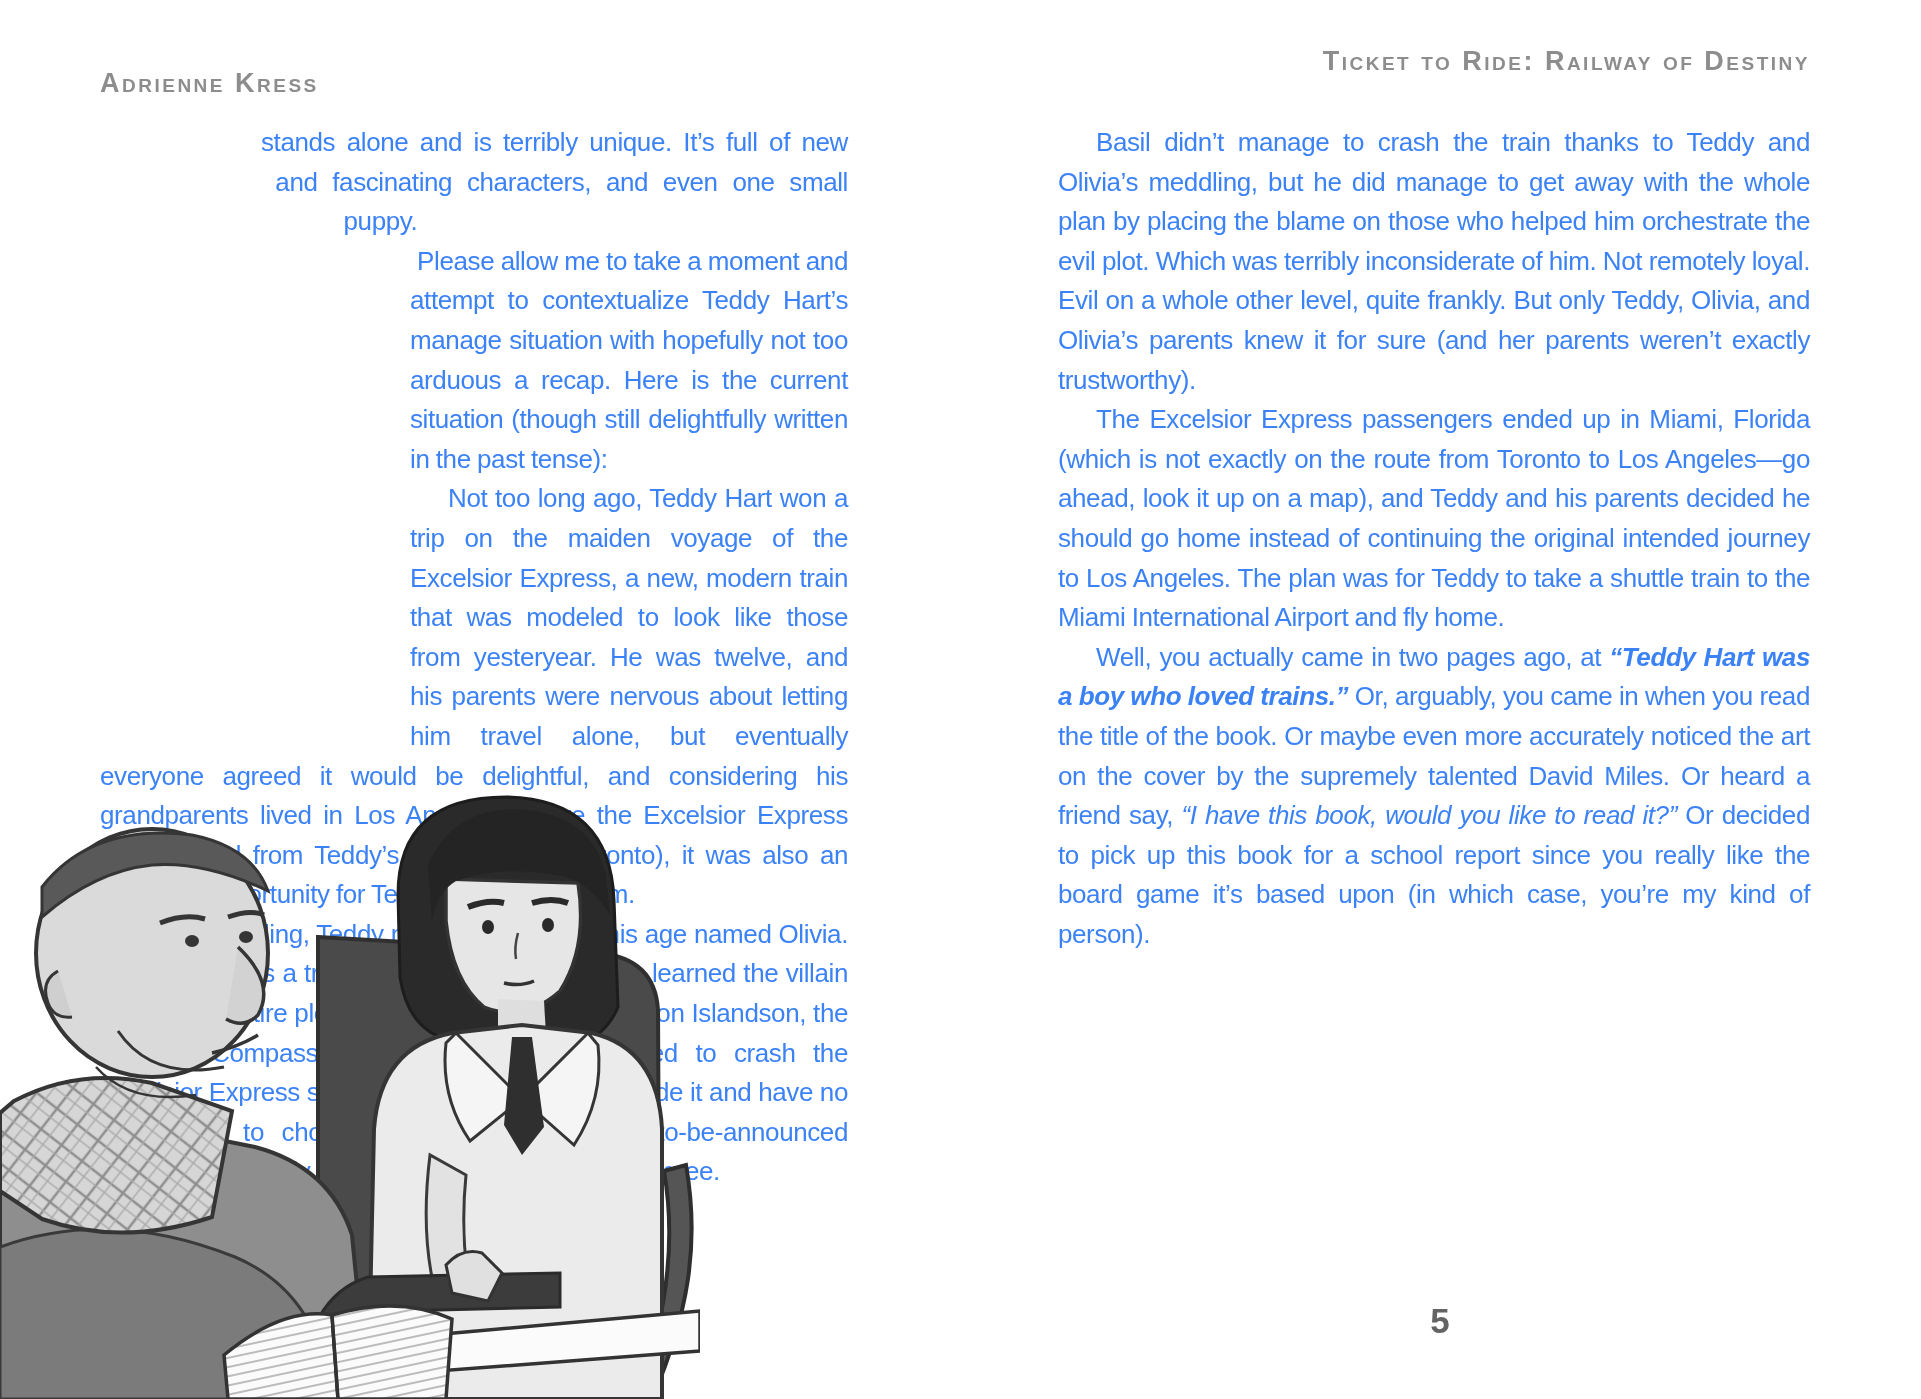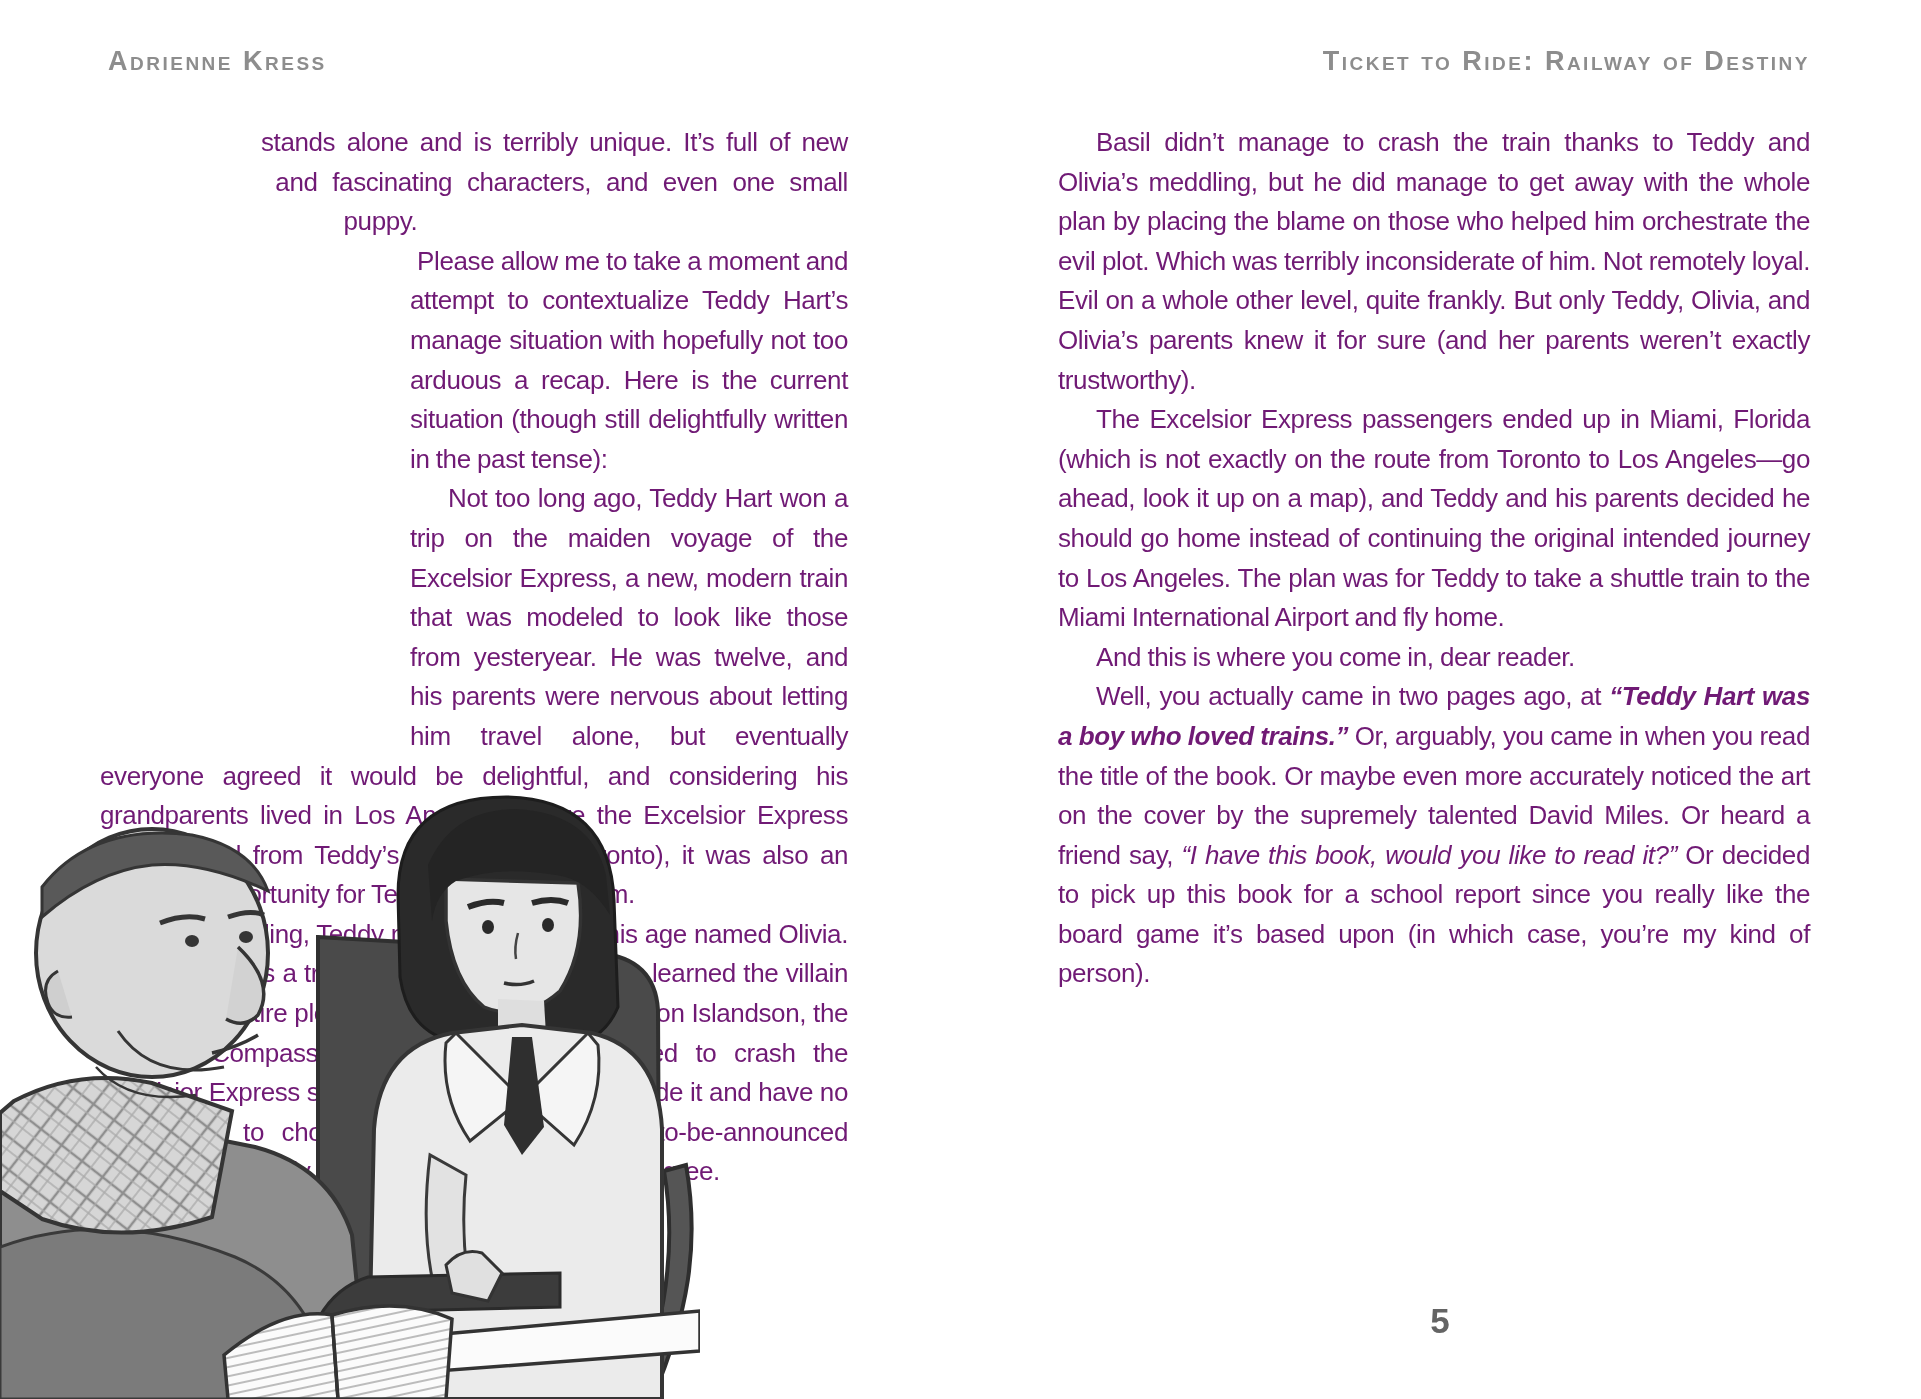--- a/index.html
+++ b/index.html
@@ -6,26 +6,26 @@
   body{
     width:1921px;height:1399px;position:relative;background:#ffffff;overflow:hidden;
     font-family:"Liberation Sans",sans-serif;
   }
   
   .running-header{
     position:absolute;top:46px;
     font-weight:bold;font-variant:small-caps;letter-spacing:2.5px;
     font-size:27px;color:#8d8d8d;white-space:nowrap;
   }
-  .running-header.author{left:108px;}
+  .running-header.author{left:100px;margin-top:22px;}
   .running-header.title{right:111px;}
   
   .column{
     position:absolute;top:123px;
-    text-align:justify;color:#701a75;
+    text-align:justify;color:#3b82f6;
     font-size:26px;line-height:39.6px;letter-spacing:-0.4px;word-spacing:-0.5px;
     font-stretch:semi-condensed;
   }
   .column.left{left:100px;width:748px;height:1276px;}
   .column.right{left:1058px;width:752px;height:1276px;}
   p.para{margin:0;text-indent:38px;}
   p.para.no-indent{text-indent:0;}
   .bold-italic{font-weight:bold;font-style:italic;}
   .italic{font-style:italic;}
   
@@ -52,21 +52,20 @@
   <div class="art-float"></div>
 <p class="para no-indent"><span>stands alone and is terribly unique. It’s full of new and fascinating characters, and even one small puppy.</span></p>
     <p class="para"><span>Please allow me to take a moment and attempt to contextualize Teddy Hart’s manage situation with hopefully not too arduous a recap. Here is the current situation (though still delightfully written in the past tense):</span></p>
     <p class="para"><span>Not too long ago, Teddy Hart won a trip on the maiden voyage of the Excelsior Express, a new, modern train that was modeled to look like those from yesteryear. He was twelve, and his parents were nervous about letting him travel alone, but eventually everyone agreed it would be delightful, and considering his grandparents lived in Los Angeles (where the Excelsior Express was headed from Teddy’s hometown of Toronto), it was also an excellent opportunity for Teddy to visit with them.</span></p>
     <p class="para"><span>While traveling, Teddy made a new friend his age named Olivia. Then there was a train robbery. Teddy and Olivia learned the villain behind the entire plot was a man named Basil Baron Islandson, the CEO of Compass Star Railways. Basil wanted to crash the Excelsior Express so people would be scared to ride it and have no choice but to choose his railway (and soon-to-be-announced airline). A dastardly plan indeed, I think we can all agree.</span></p>
   </div>
 
 <div class="column right">
     <p class="para"><span>Basil didn’t manage to crash the train thanks to Teddy and Olivia’s meddling, but he did manage to get away with the whole plan by placing the blame on those who helped him orchestrate the evil plot. Which was terribly inconsiderate of him. Not remotely loyal. Evil on a whole other level, quite frankly. But only Teddy, Olivia, and Olivia’s parents knew it for sure (and her parents weren’t exactly trustworthy).</span></p>
     <p class="para"><span>The Excelsior Express passengers ended up in Miami, Florida (which is not exactly on the route from Toronto to Los Angeles—go ahead, look it up on a map), and Teddy and his parents decided he should go home instead of continuing the original intended journey to Los Angeles. The plan was for Teddy to take a shuttle train to the Miami International Airport and fly home.</span></p>
-    <p class="para"><span>And this is where you come in, dear reader.</span></p>
     <p class="para"><span>Well, you actually came in two pages ago, at </span><span class="bold-italic">“Teddy Hart was a boy who loved trains.”</span><span> Or, arguably, you came in when you read the title of the book. Or maybe even more accurately noticed the art on the cover by the supremely talented David Miles. Or heard a friend say, </span><span class="italic">“I have this book, would you like to read it?”</span><span> Or decided to pick up this book for a school report since you really like the board game it’s based upon (in which case, you’re my kind of person).</span></p>
   </div>
 
 <svg class="illustration" viewBox="0 0 700 604" width="700" height="604" xmlns="http://www.w3.org/2000/svg">
   <defs>
     <pattern id="plaid" width="26" height="26" patternUnits="userSpaceOnUse" patternTransform="rotate(38)">
       <rect width="26" height="26" fill="#d6d6d6"></rect>
       <line x1="0" y1="4" x2="26" y2="4" stroke="#8f8f8f" stroke-width="2.5"></line>
       <line x1="4" y1="0" x2="4" y2="26" stroke="#8f8f8f" stroke-width="2.5"></line>
       <line x1="0" y1="15" x2="26" y2="15" stroke="#aaaaaa" stroke-width="1.4"></line>

